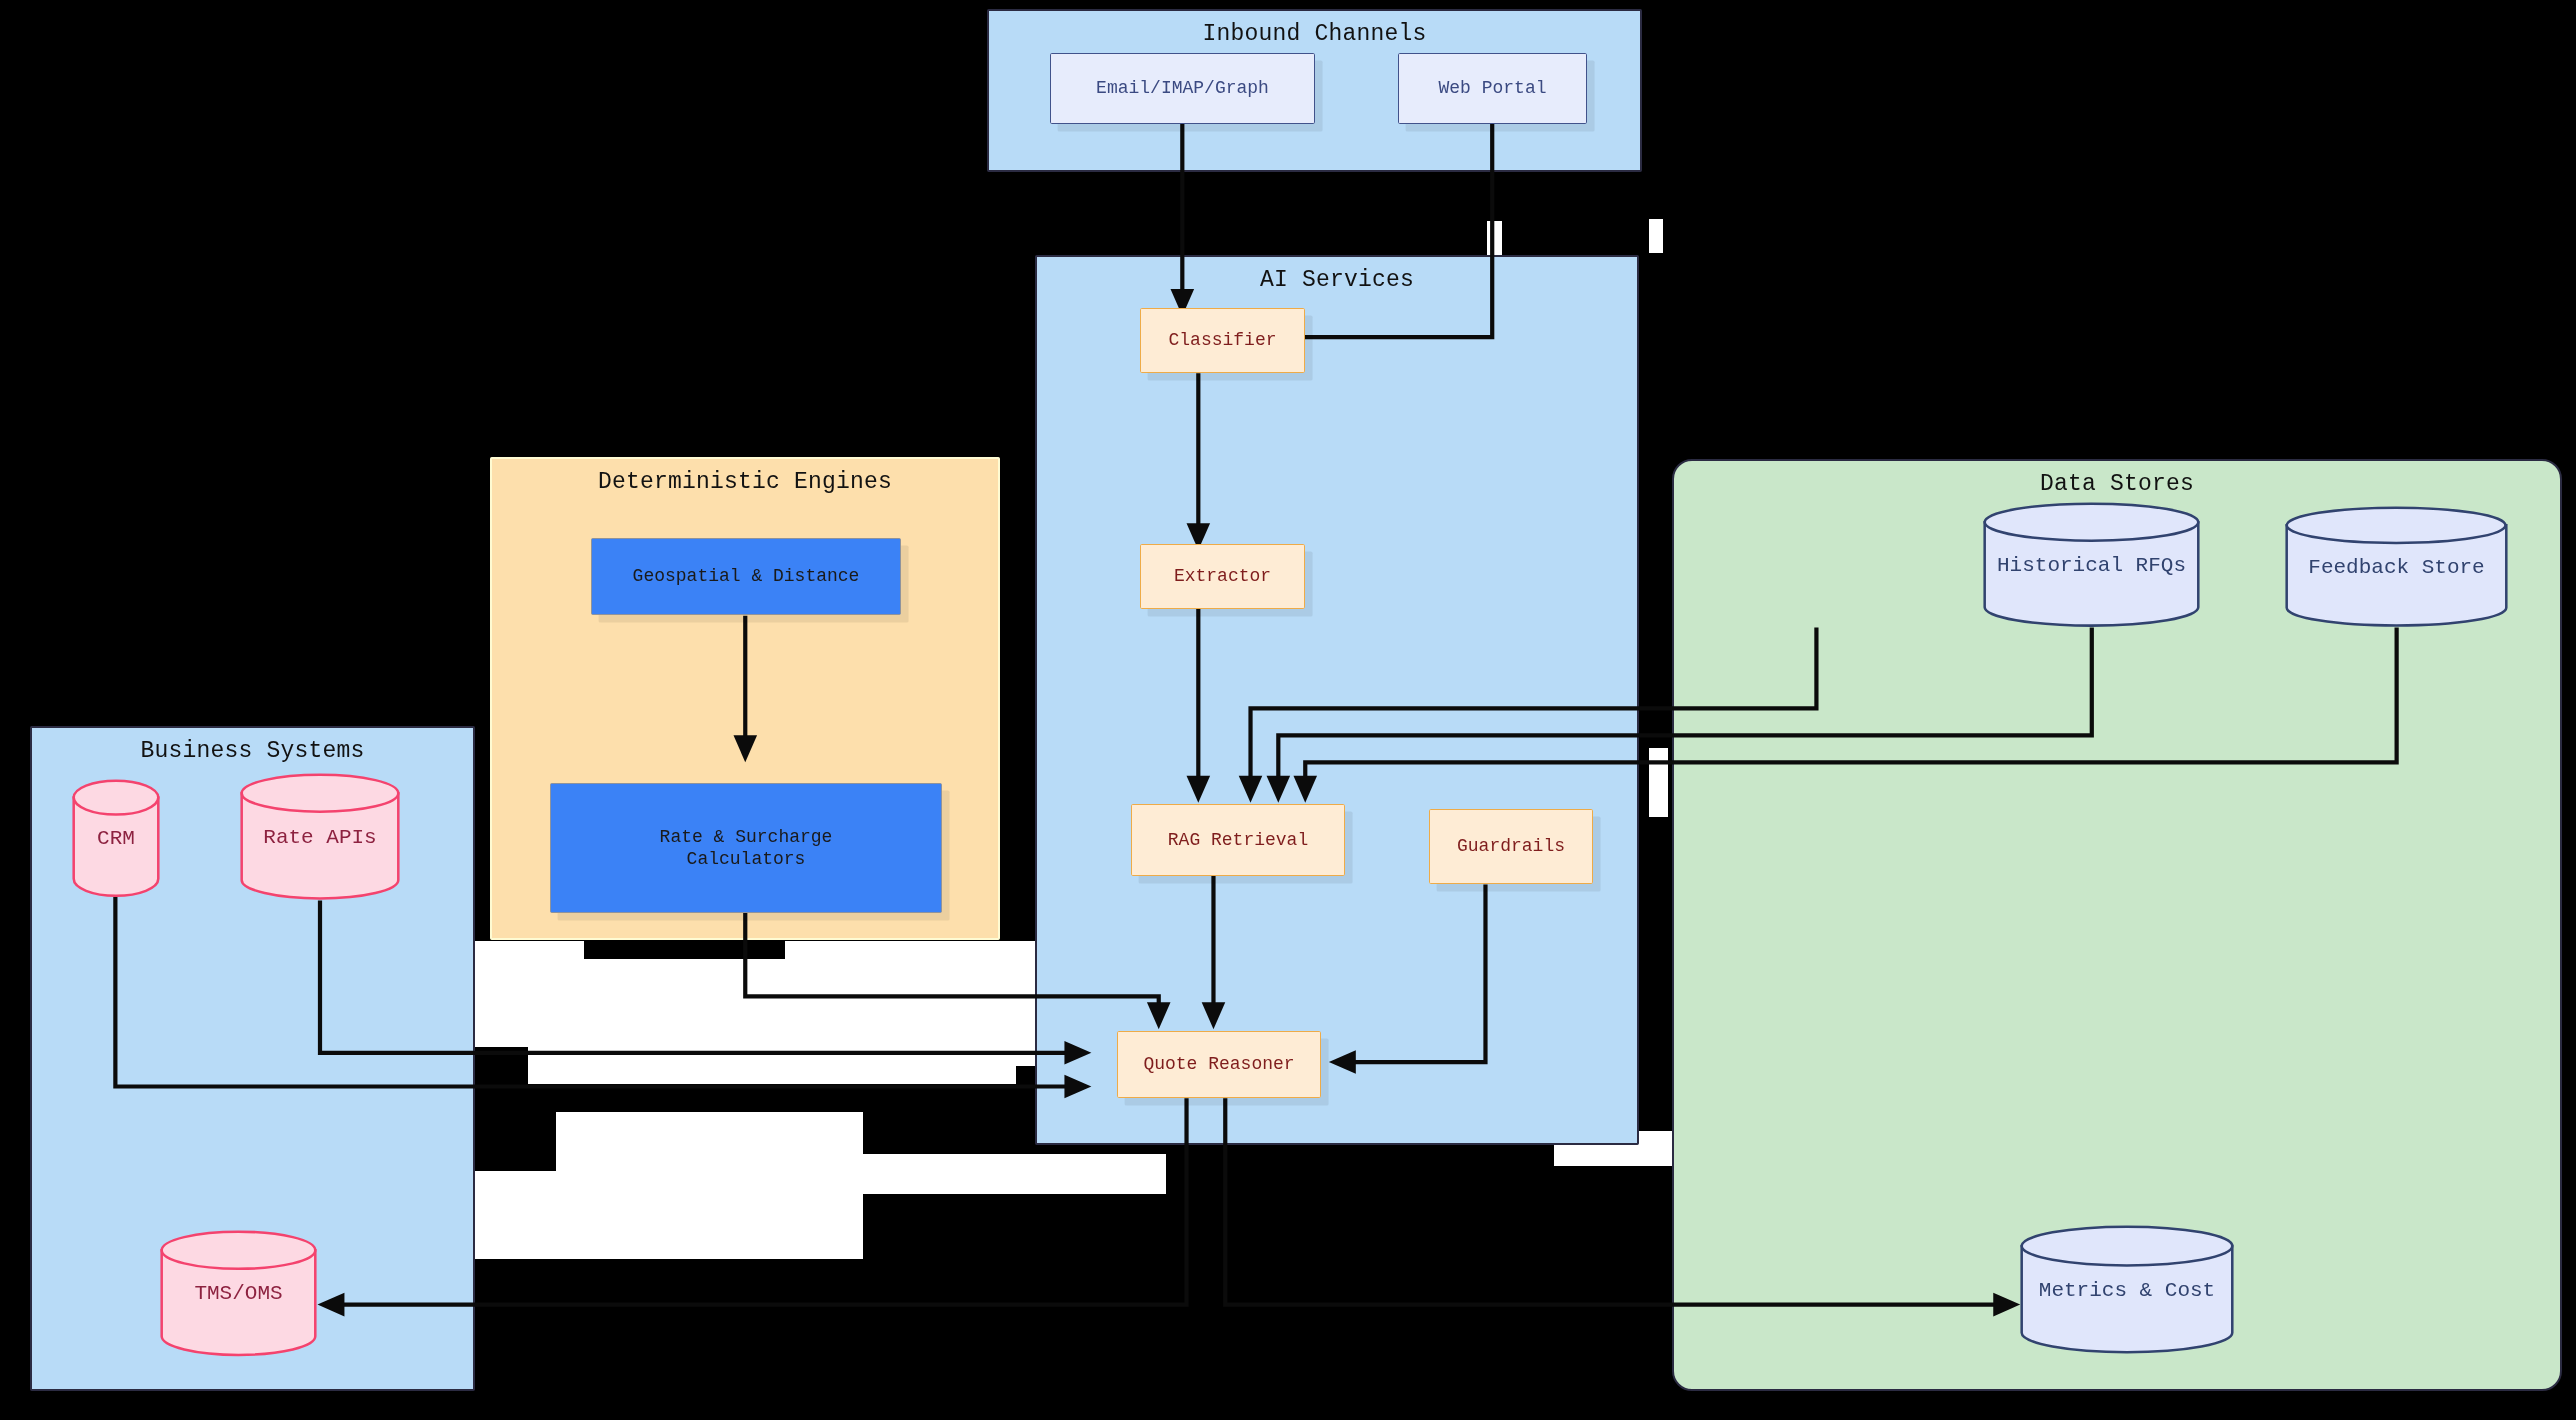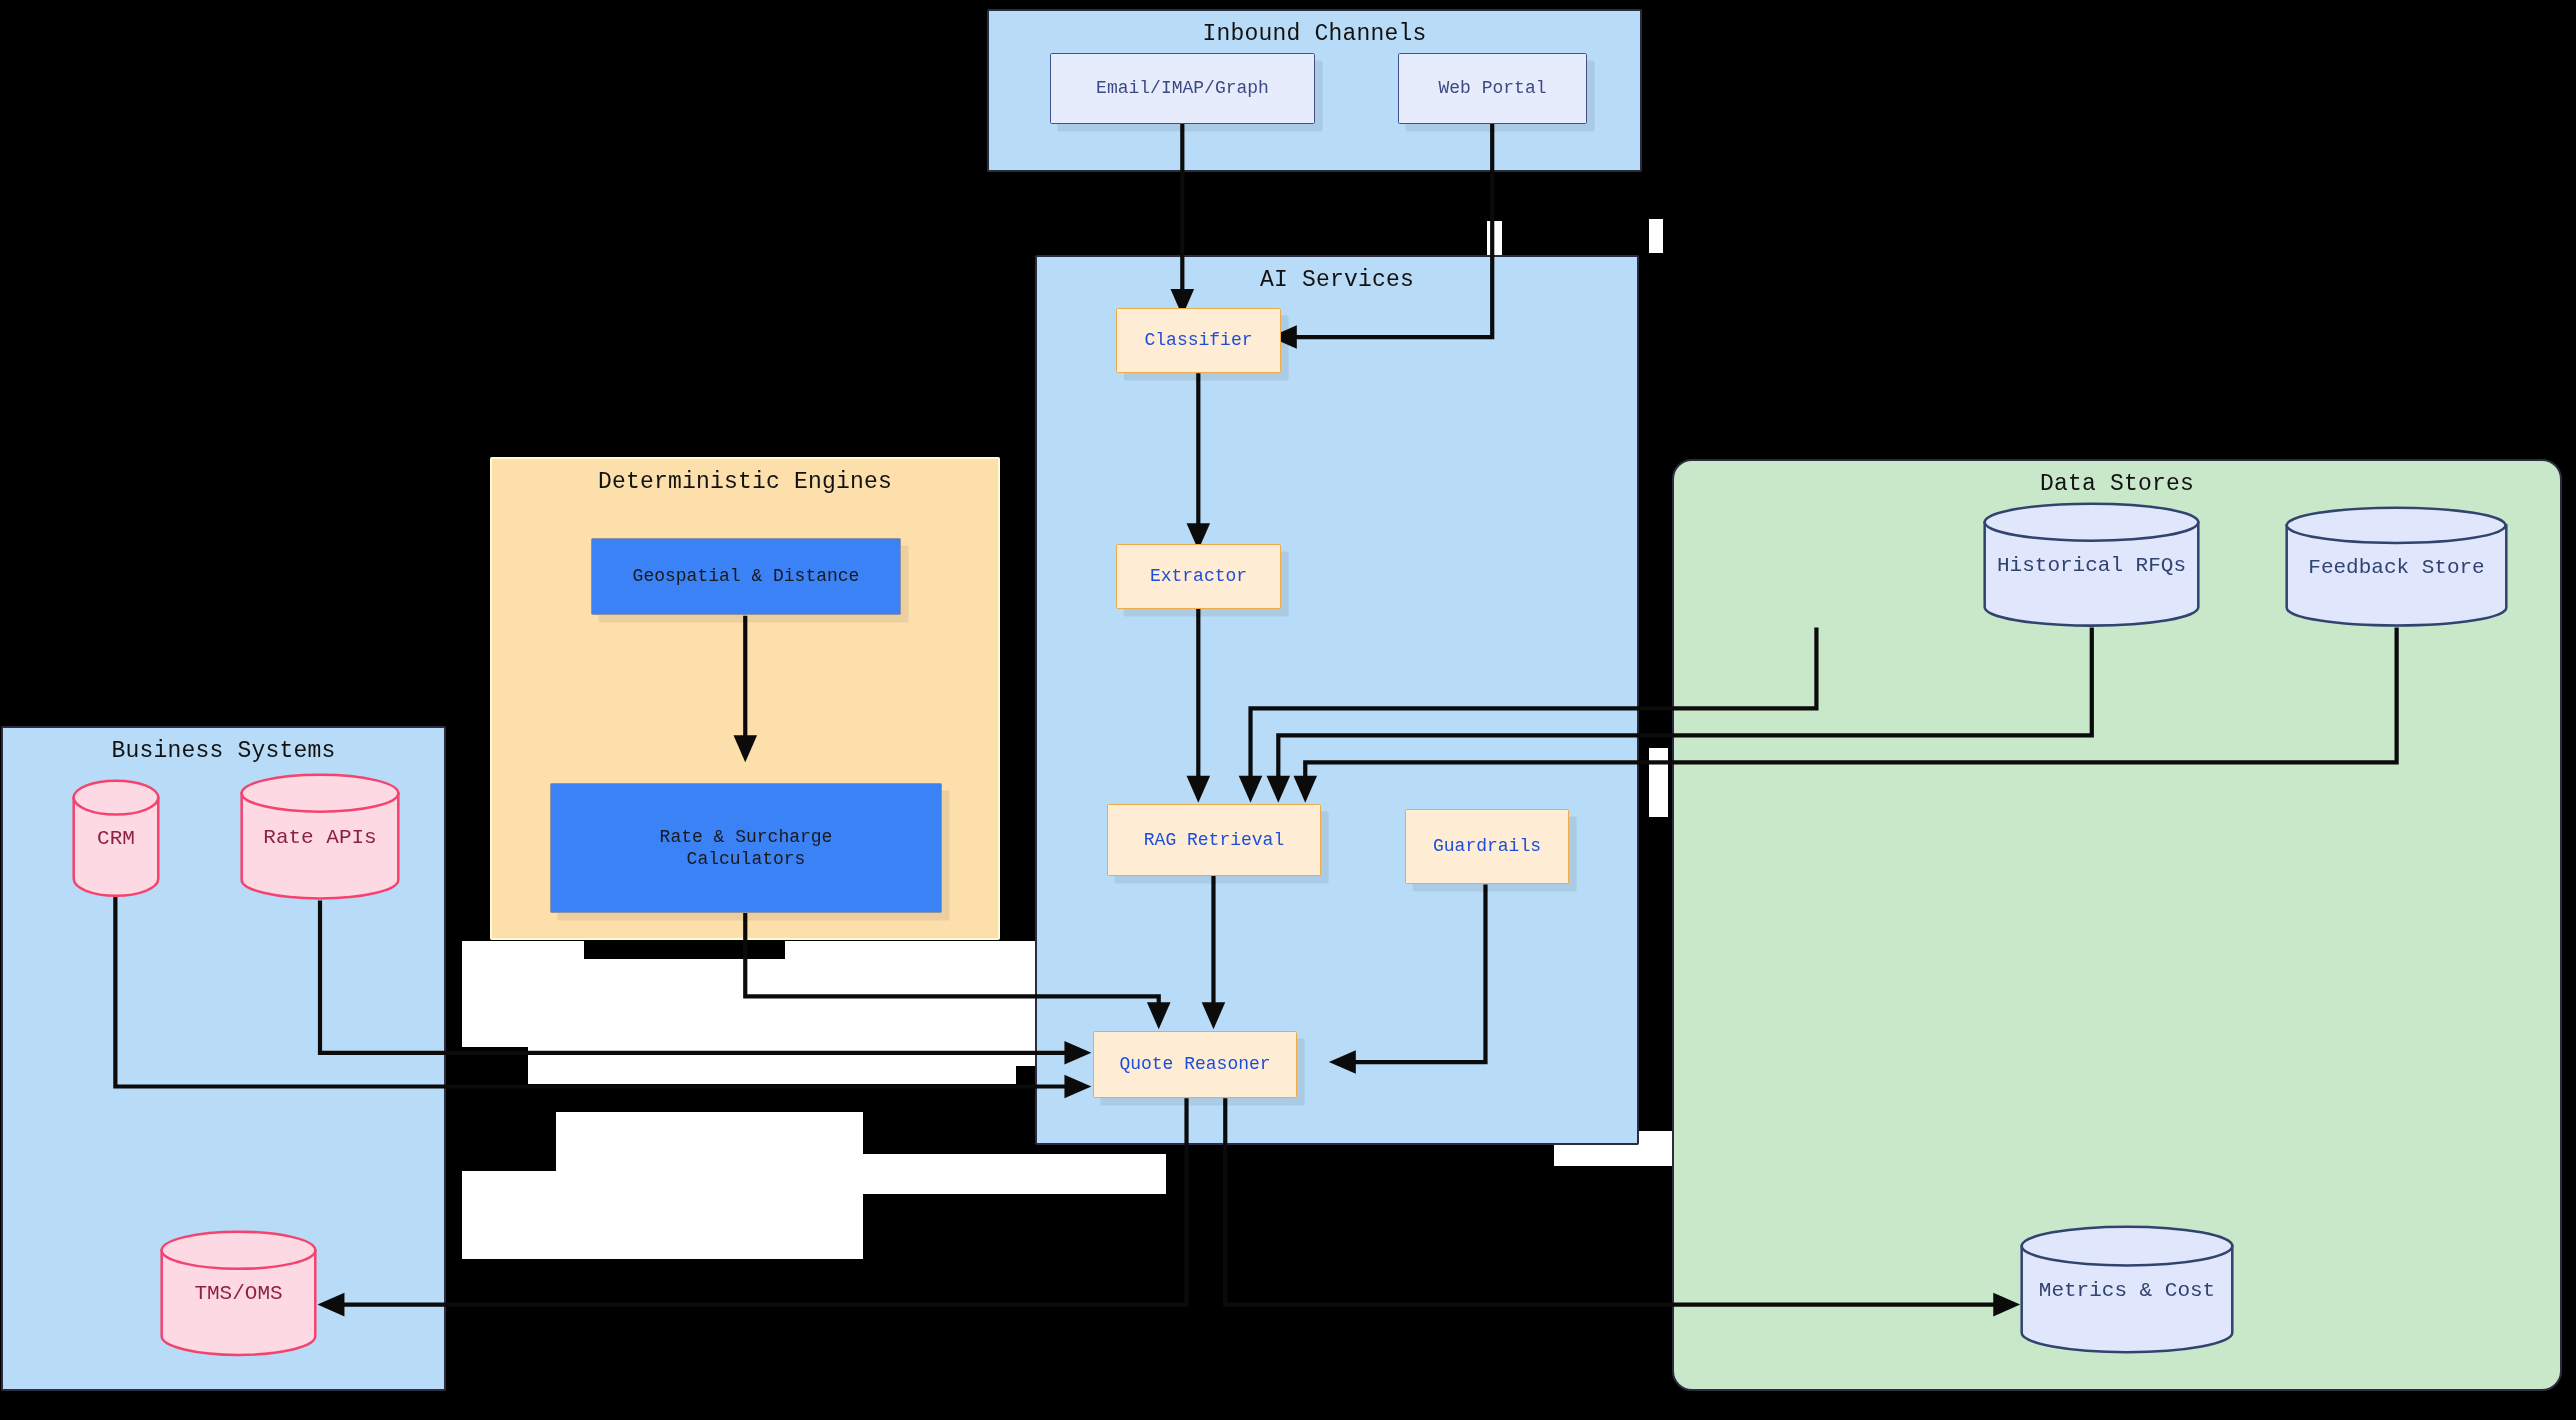--- a/index.html
+++ b/index.html
@@ -36,21 +36,21 @@
     position:absolute;
     box-sizing:border-box;
     display:flex;align-items:center;justify-content:center;
     text-align:center;
     line-height:1.25;
     border-radius:1.7px;
     font-size:18px;
     box-shadow:7.6px 7.6px 0 0 rgba(0,0,0,.07);
   }
   .n-lav{background:#e7ecfc;border:1.7px solid #41528b;color:#3b4a82;}
-  .n-tan{background:#feecd5;border:1.7px solid #eeab48;color:#1d4ed8;}
+  .n-tan{background:#feecd5;border:1.7px solid #eeab48;color:#7f1d1d;margin-left:24px;}
   .n-grey{background:#3b82f6;border:1.7px solid #8f939b;color:#1a1a1a;}
 
   
   .cyl{position:absolute;}
   .cyl svg{position:absolute;inset:0;overflow:visible;}
   .cyl .lbl{
     position:absolute;left:0;right:0;
     top:50%;transform:translateY(-50%);
     text-align:center;font-size:21px;
     pointer-events:none;white-space:nowrap;
@@ -98,21 +98,21 @@
   </div>
 
   <div class="cluster c-orange" style="left:490px;top:457px;width:510px;height:483px;">
     <div class="cluster-title">Deterministic Engines</div>
   </div>
 
   <div class="cluster c-green" style="left:1672px;top:459px;width:890px;height:932px;border-radius:20px;">
     <div class="cluster-title">Data Stores</div>
   </div>
 
-  <div class="cluster c-blue" style="left:1px;top:726px;width:445px;height:665px;">
+  <div class="cluster c-blue" style="left:30px;top:726px;width:445px;height:665px;">
     <div class="cluster-title">Business Systems</div>
   </div>
 
   <svg id="edges" viewBox="0 0 3059 1687">
 
     <path d="M1404 147 L1404 351"></path>
     <polygon points="1404,375 1390,343 1418,343"></polygon>
 
     <path d="M1772 147 L1772 400 L1527 400"></path>
     <polygon points="1508,400 1540,386 1540,414"></polygon>

